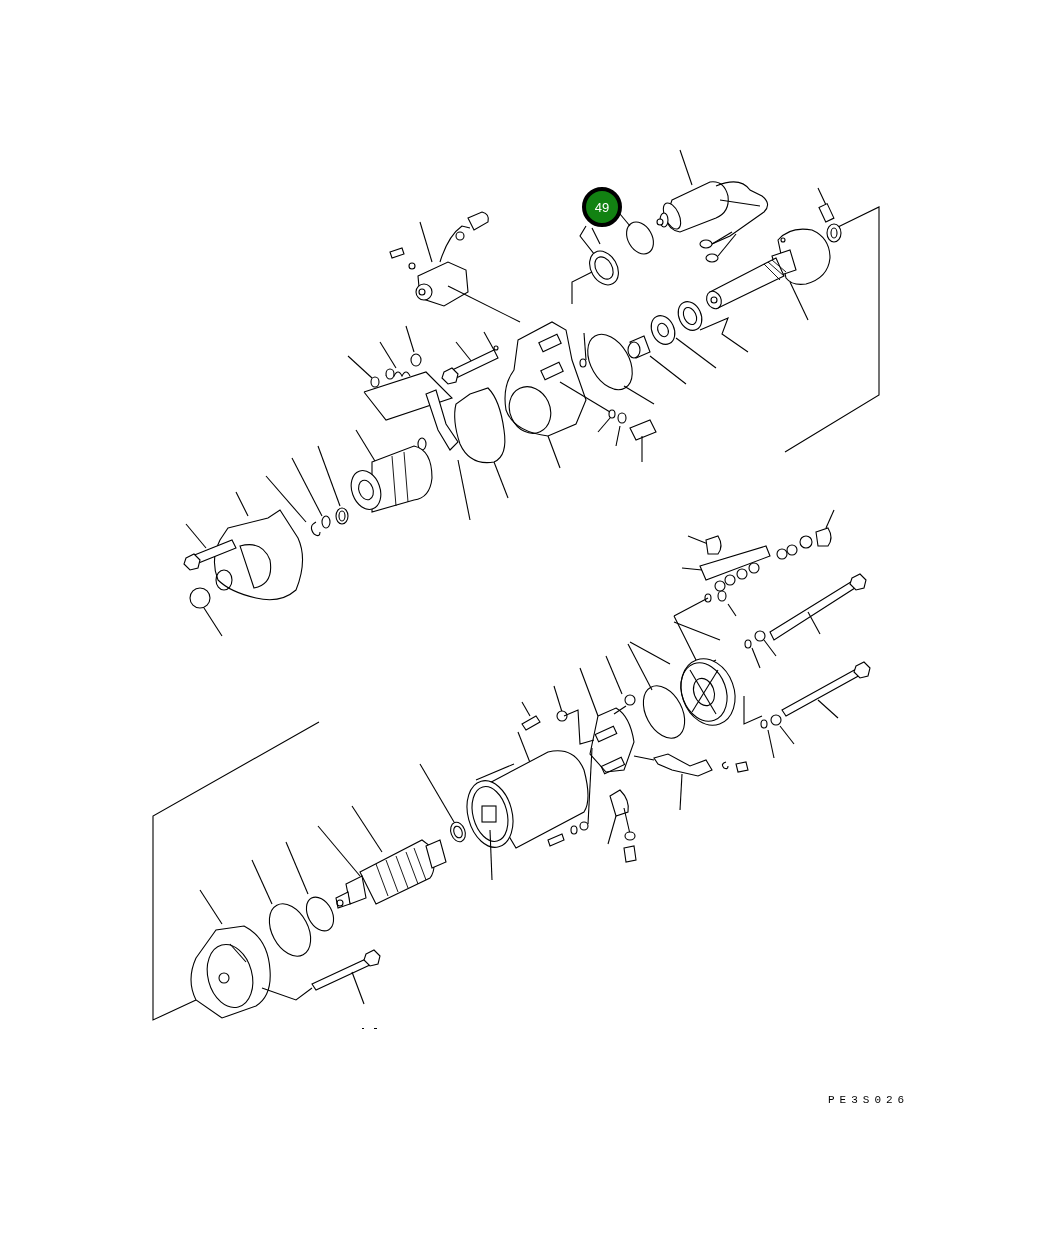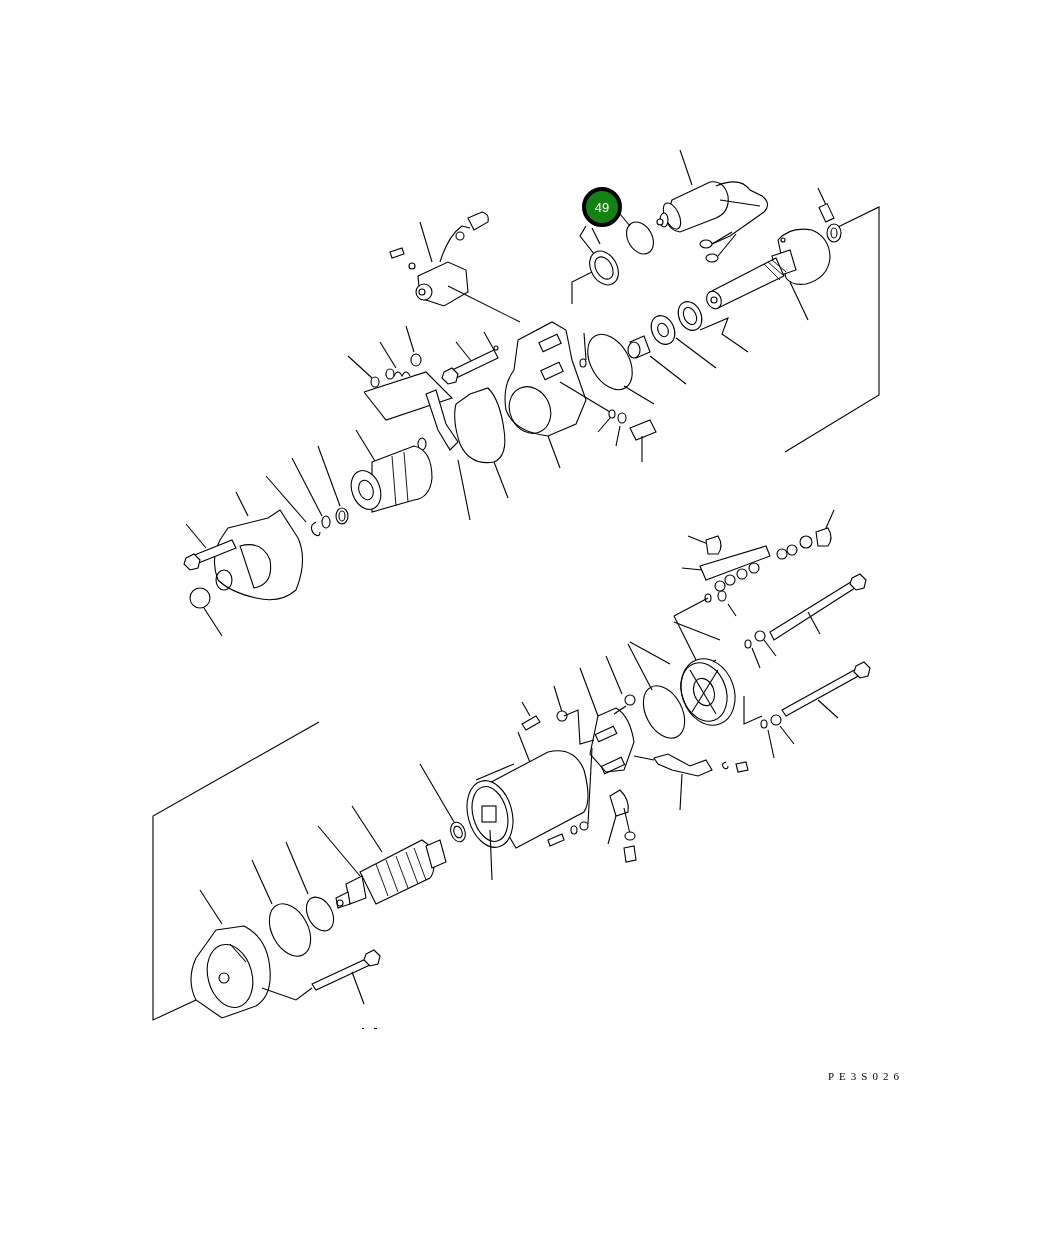--- a/index.html
+++ b/index.html
@@ -4,22 +4,22 @@
 <style>
   html, body { margin: 0; padding: 0; background: #ffffff; }
   body { width: 1047px; height: 1255px; position: relative; overflow: hidden; font-family: "Liberation Sans", sans-serif; }
   #diagram { position: absolute; left: 0; top: 0; width: 1047px; height: 1255px; }
   .ln { stroke: #000; stroke-width: 1.1; fill: none; }
   .pt { stroke: #000; stroke-width: 1.1; fill: #fff; }
   .thin { stroke: #000; stroke-width: 0.9; fill: none; }
   .callout-circle { cursor: pointer; }
   .callout-label { font-family: "Liberation Sans", sans-serif; font-size: 13px; fill: #ffffff; }
   .drawing-code {
-    position: absolute; left: 828px; top: 1070px;
-    font-family: Liberation Serif, serif; font-size: 11px; letter-spacing: 5px; color: #000;
+    position: absolute; left: 828px; top: 1094px;
+    font-family: Liberation Mono, monospace; font-size: 11px; letter-spacing: 5px; color: #000;
   }
 </style>
 </head>
 <body>
 
 <svg id="diagram" viewBox="0 0 1047 1255" xmlns="http://www.w3.org/2000/svg">
 
   <g>
     <polyline class="ln" points="838,227 879,207 879,395 785,452"></polyline>
   </g>

